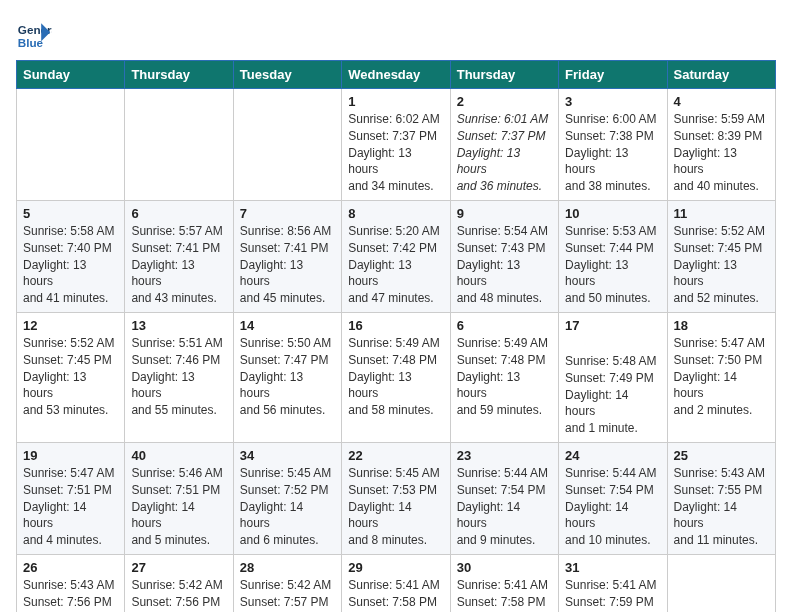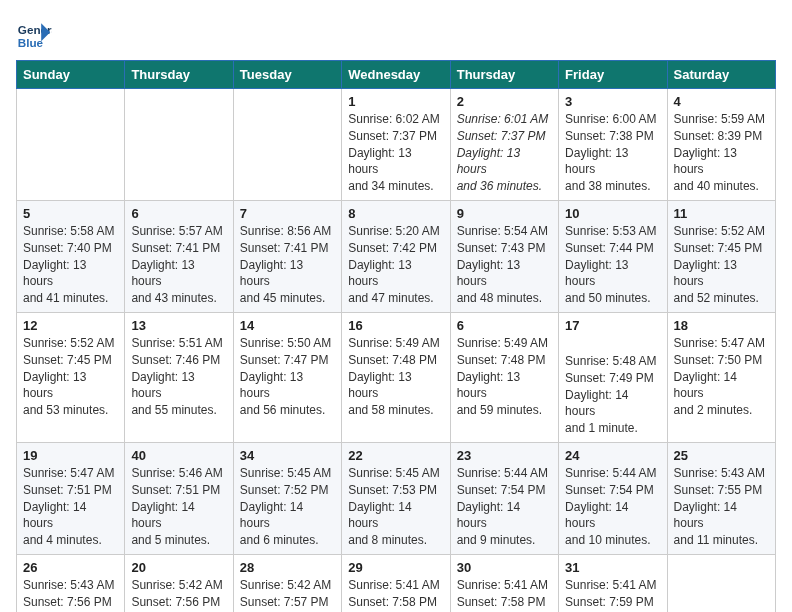--- a/index.html
+++ b/index.html
@@ -303,21 +303,21 @@
       </tr>
       <tr>
         <td>
           <span class="day-number">26</span>
           <div class="day-info" style="white-space: pre-line;">Sunrise: 5:43 AM
 Sunset: 7:56 PM
 Daylight: 14 hours
 and 12 minutes.</div>
         </td>
         <td>
-          <span class="day-number">20</span>
+          <span class="day-number">27</span>
           <div class="day-info" style="white-space: pre-line;">Sunrise: 5:42 AM
 Sunset: 7:56 PM
 Daylight: 14 hours
 and 14 minutes.</div>
         </td>
         <td>
           <span class="day-number">28</span>
           <div class="day-info" style="white-space: pre-line;">Sunrise: 5:42 AM
 Sunset: 7:57 PM
 Daylight: 14 hours

